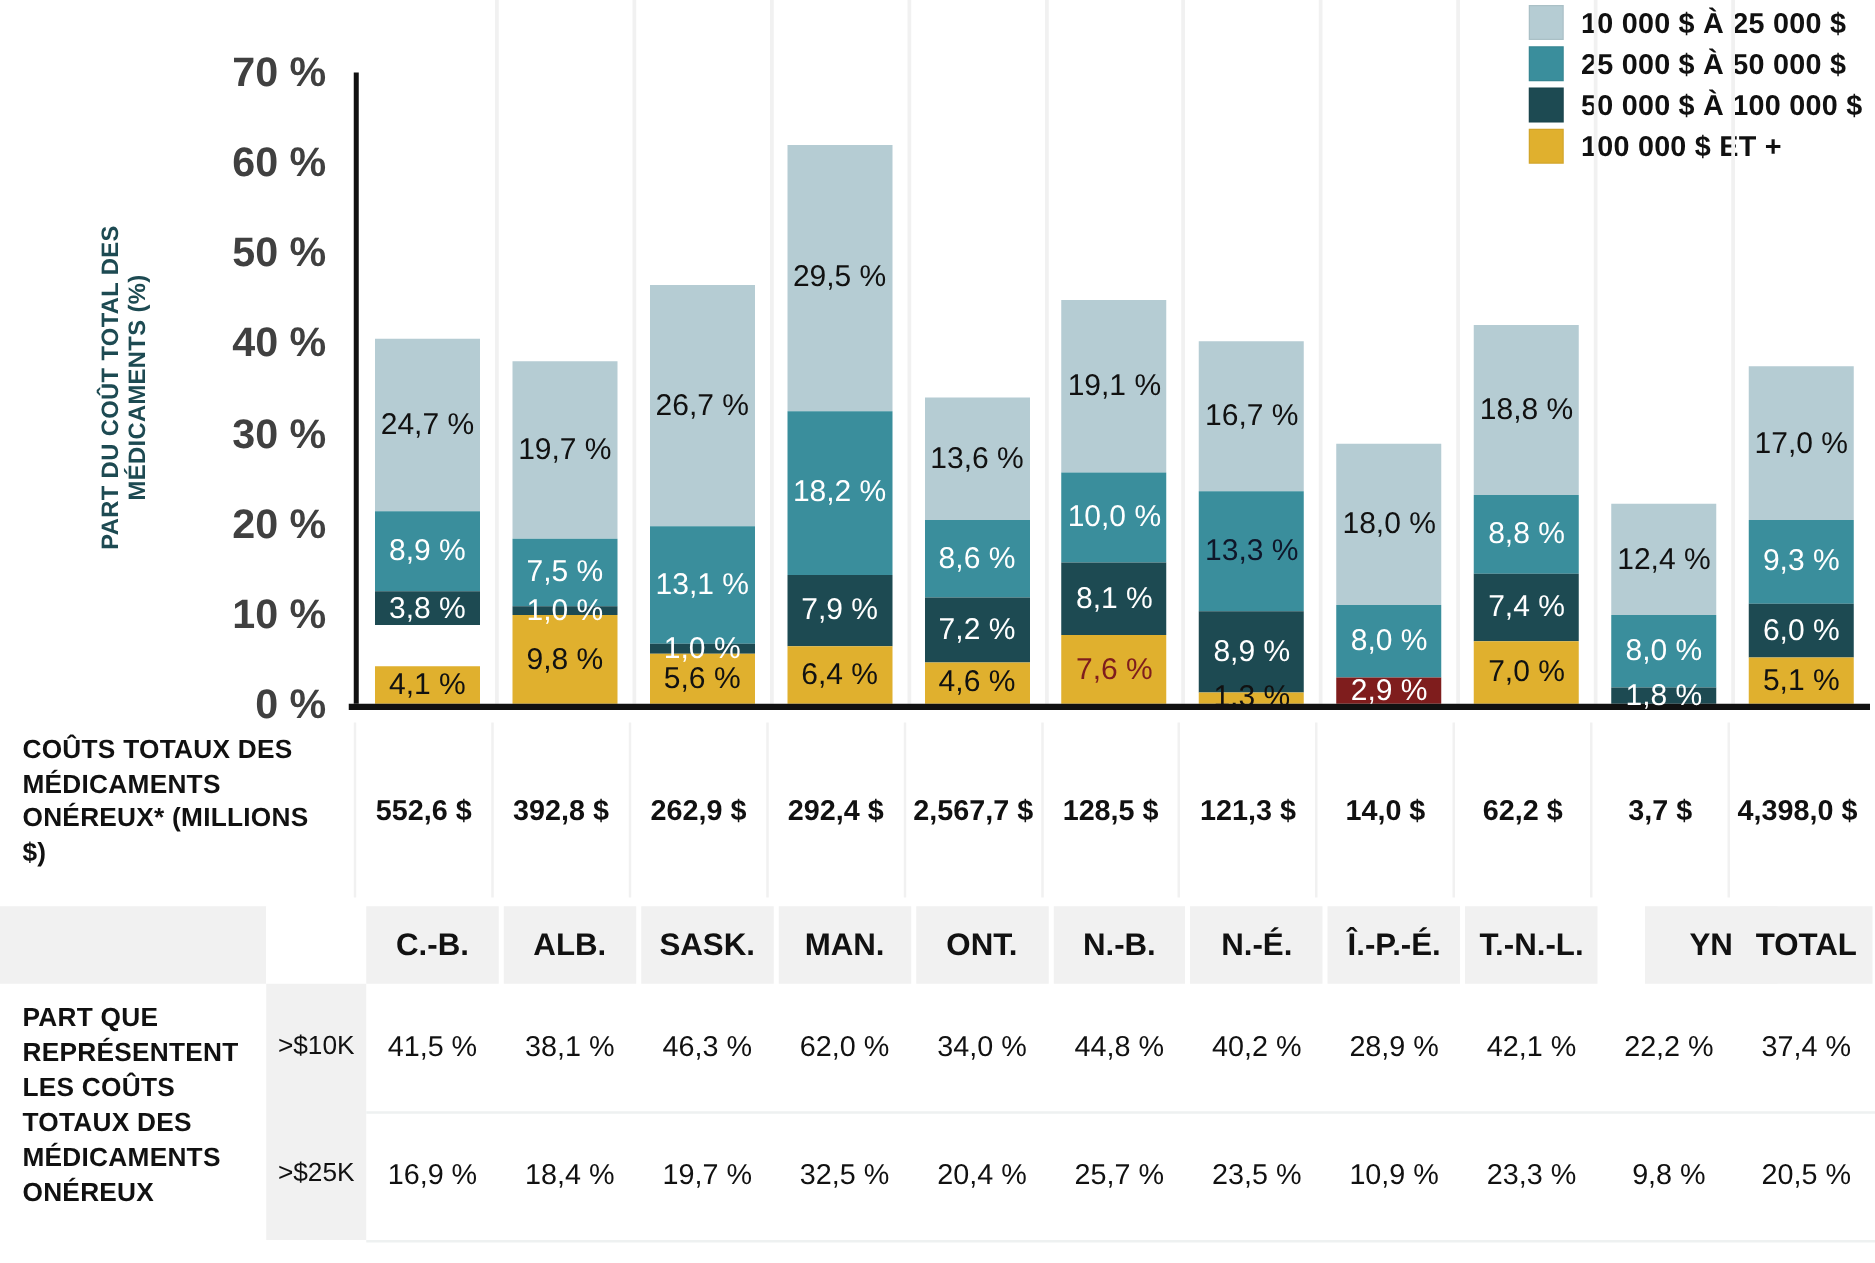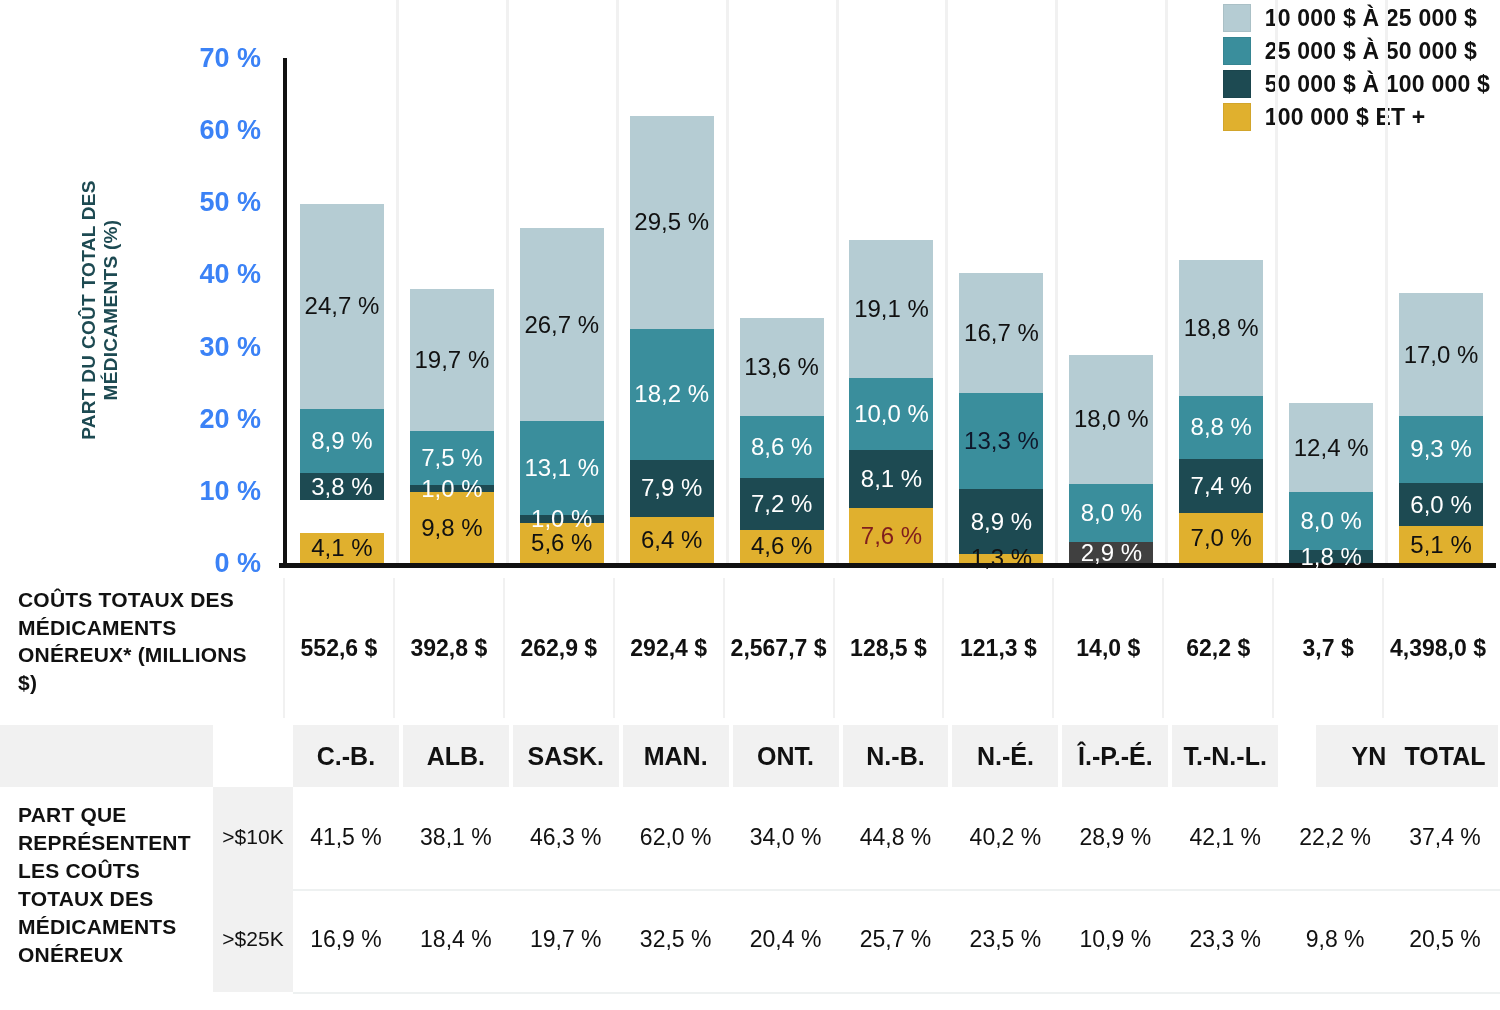--- a/index.html
+++ b/index.html
@@ -33,21 +33,21 @@
     transform-box:border-box;
   }
   #y-axis-title-inner{
     position:absolute;left:-320px;top:0;width:320px;
     text-align:center;
     font-size:19px;font-weight:bold;line-height:1.18;color:#1d4a52;
     letter-spacing:.3px;
   }
   .y-tick{
     position:absolute;right:0;width:100%;text-align:right;
-    font-size:27px;font-weight:bold;color:#3b82f6;
+    font-size:33px;font-weight:bold;color:#404040;
     transform:translateY(-50%);
     padding-right:14px;box-sizing:border-box;
   }
   #y-ticks{position:absolute;left:130px;top:0;width:145px;height:578px;}
   #plot{
     position:absolute;left:283px;top:58px;right:8px;height:505px;
     border-left:4px solid #111;
   }
   #plot-inner{position:absolute;left:0;top:0;right:0;bottom:0;}
   #axis-baseline{
@@ -159,21 +159,21 @@
       <div class="y-tick" style="top: 274.429px;">40 %</div>
       <div class="y-tick" style="top: 346.571px;">30 %</div>
       <div class="y-tick" style="top: 418.714px;">20 %</div>
       <div class="y-tick" style="top: 490.857px;">10 %</div>
       <div class="y-tick" style="top: 563px;">0 %</div>
     </div>
   <div id="plot">
     <div id="plot-inner">
         <div class="col" style="left: 0px; width: 109.909px;">
           <div class="bar">
-            <div class="seg" style="height: 205px; background: rgb(181, 204, 211);">
+            <div class="seg" style="height: 138px; background: rgb(181, 204, 211);">
               <span style="color: rgb(17, 17, 17);">24,7 %</span>
             </div>
             <div class="seg" style="height: 64.2071px; background: rgb(58, 142, 156);">
               <span style="color: rgb(255, 255, 255);">8,9 %</span>
             </div>
             <div class="seg" style="height: 27.4143px; background: rgb(29, 74, 82);">
               <span style="color: rgb(255, 255, 255);">3,8 %</span>
             </div>
             <div class="seg" style="height: 29.5786px; background: rgb(224, 176, 46); margin-top: 33px;">
               <span style="color: rgb(17, 17, 17);">4,1 %</span>
@@ -284,21 +284,21 @@
         </div>
         <div class="col-sep" style="left: 768.364px;"></div>
         <div class="col" style="left: 769.364px; width: 109.909px;">
           <div class="bar">
             <div class="seg" style="height: 129.857px; background: rgb(181, 204, 211);">
               <span style="color: rgb(17, 17, 17);">18,0 %</span>
             </div>
             <div class="seg" style="height: 57.7143px; background: rgb(58, 142, 156);">
               <span style="color: rgb(255, 255, 255);">8,0 %</span>
             </div>
-            <div class="seg" style="height: 20.9214px; background: #404040;">
+            <div class="seg" style="height: 20.9214px; background: #7f1d1d;">
               <span style="color: rgb(255, 255, 255);">2,9 %</span>
             </div>
           </div>
         </div>
         <div class="col-sep" style="left: 878.273px;"></div>
         <div class="col" style="left: 879.273px; width: 109.909px;">
           <div class="bar">
             <div class="seg" style="height: 135.629px; background: rgb(181, 204, 211);">
               <span style="color: rgb(17, 17, 17);">18,8 %</span>
             </div>

